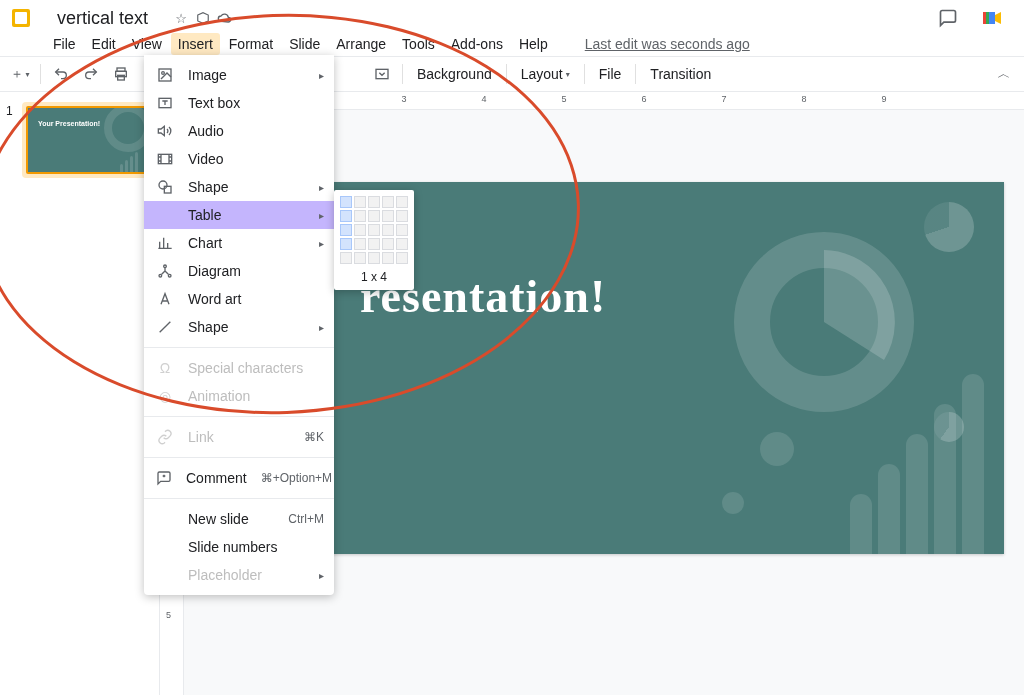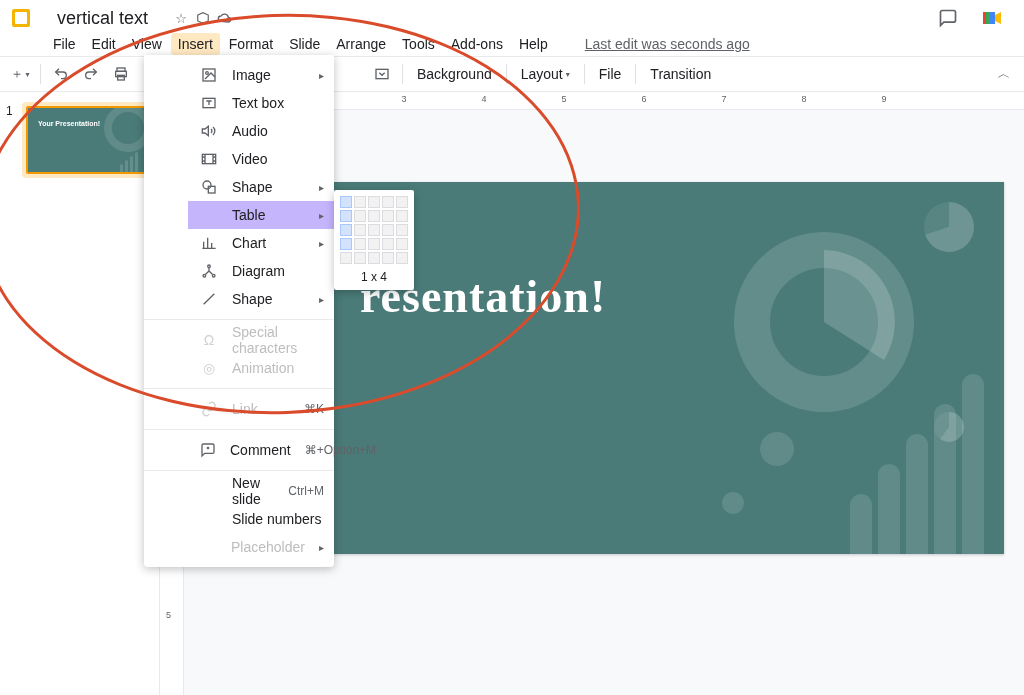--- a/index.html
+++ b/index.html
@@ -54,21 +54,21 @@
   .slide .big-title { position:absolute; top:88px; left:160px; color:#fff; font-size:46px; font-weight:800; letter-spacing:1px; }
   .slide .ring { position:absolute; top:40px; right:80px; width:200px; height:200px; }
   .slide .dot { position:absolute; border-radius:50%; background:rgba(255,255,255,0.12); }
   .slide .pie1 { position:absolute; top:20px; right:30px; width:50px; height:50px; border-radius:50%; background: conic-gradient(rgba(255,255,255,0.2) 0 70%, rgba(255,255,255,0.08) 70% 100%); }
   .slide .pie2 { position:absolute; top:230px; right:40px; width:30px; height:30px; border-radius:50%; background: conic-gradient(rgba(255,255,255,0.2) 0 60%, rgba(255,255,255,0.08) 60% 100%); }
   .slide .bars { position:absolute; right:20px; bottom:0; display:flex; gap:6px; align-items:flex-end; }
   .slide .bars span { width:22px; background: rgba(255,255,255,0.12); border-radius:11px 11px 0 0; display:block; }
 
   
   .dropdown { position:absolute; top:55px; left:144px; width:190px; background:#fff; box-shadow: 0 2px 10px rgba(0,0,0,0.25); border-radius: 0 0 4px 4px; padding: 6px 0; z-index: 50; }
-  .dd-item { display:flex; align-items:center; height:28px; padding: 0 10px 0 12px; cursor:pointer; color:#202124; gap:14px; font-size:14px;margin-left:44px; }
+  .dd-item { display:flex; align-items:center; height:28px; padding: 0 10px 0 12px; cursor:pointer; color:#202124; gap:14px; font-size:14px; }
   .dd-item:hover, .dd-item.hovered { background:#c4b5fd; }
   .dd-item.disabled { color:#bdbdbd; cursor:default; }
   .dd-item .icon { width:18px; height:18px; display:flex; align-items:center; justify-content:center; color:#5f6368; }
   .dd-item.disabled .icon { color:#d0d0d0; }
   .dd-item .label { flex:1; }
   .dd-item .arrow { font-size:10px; color:#5f6368; }
   .dd-item .shortcut { font-size:12px; color:#5f6368; }
   .dd-sep { height:1px; background:#e8eaed; margin: 6px 0; }
 
   
@@ -315,20 +315,28 @@
           <circle cx="5" cy="19" r="2"></circle>
           <circle cx="19" cy="19" r="2"></circle>
           <path d="M12 7v5M12 12l-5 5M12 12l5 5"></path>
         </svg>
       </span>
     <span class="label">Diagram</span>
   </div>
   <div class="dd-item">
     <span class="icon">
         <svg width="16" height="16" viewBox="0 0 24 24" fill="none" stroke="currentColor" stroke-width="2">
+          <path d="M6 20L12 4l6 16M8 15h8"></path>
+        </svg>
+      </span>
+    <span class="label">Word art</span>
+  </div>
+  <div class="dd-item">
+    <span class="icon">
+        <svg width="16" height="16" viewBox="0 0 24 24" fill="none" stroke="currentColor" stroke-width="2">
           <path d="M4 20L20 4"></path>
         </svg>
       </span>
     <span class="label">Shape</span>
       <span class="arrow">▸</span>
   </div>
   <div class="dd-sep"></div>
   <div class="dd-item disabled">
     <span class="icon">Ω</span>
     <span class="label">Special characters</span>

